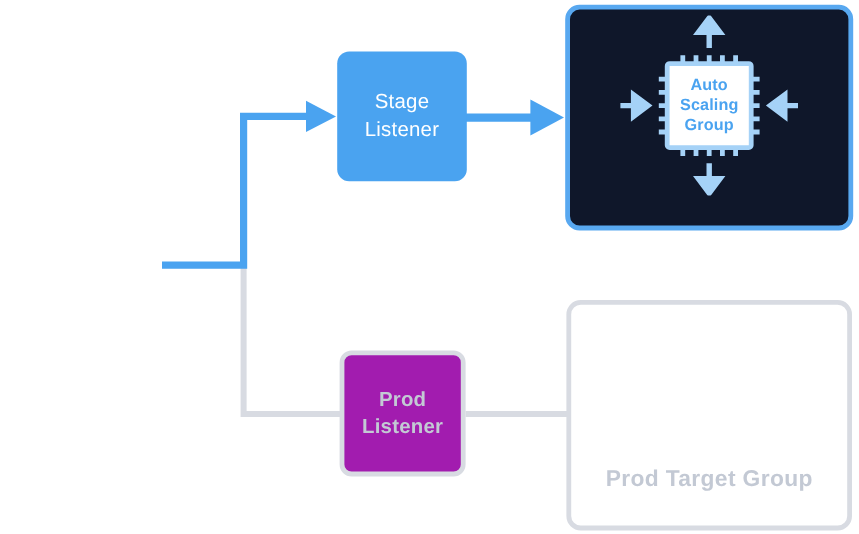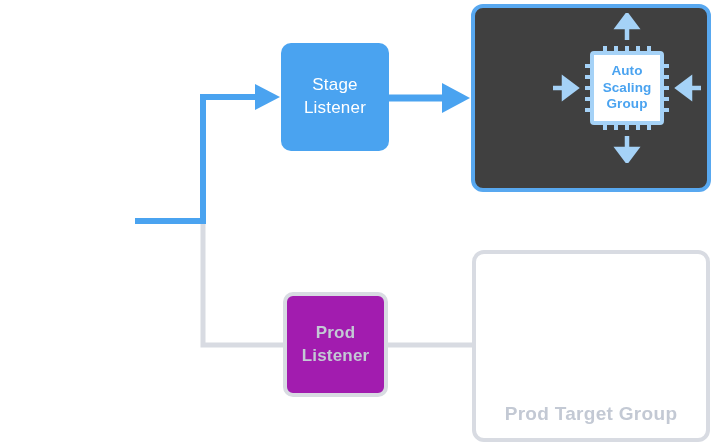--- a/index.html
+++ b/index.html
@@ -21,32 +21,31 @@
     background:#4AA3F0;border-radius:10px;
   }
   .sl-label{color:#ffffff;font-size:17px;font-weight:400;line-height:1.35;width:80px;letter-spacing:.2px;text-align:center;}
   .node-pl{
     left:283px;top:292px;width:105px;height:105px;
     background:#a21caf;border:4px solid #D8DBE2;border-radius:10px;
   }
   .pl-label{color:#C3C9D4;font-size:17px;font-weight:700;line-height:1.35;width:80px;letter-spacing:.2px;}
   .node-stg{
     left:471px;top:4px;width:240px;height:188px;
-    background:#404040;border:4px solid #58A8F0;border-radius:12px;
+    background:#0f172a;border:4px solid #58A8F0;border-radius:12px;
     justify-content:flex-start;
-    align-items:flex-end;
   }
   .node-ptg{
     left:472px;top:250px;width:238px;height:192px;
     background:#ffffff;border:4px solid #D8DBE2;border-radius:12px;
     justify-content:flex-end;
   }
   .tg-label{font-size:19px;font-weight:700;letter-spacing:.3px;}
   .stg-label{color:#4AA3F0;position:absolute;left:0;right:0;bottom:10px;}
-  .ptg-label{color:#C3C9D4;position:absolute;left:0;right:0;bottom:13px;}
+  .ptg-label{color:#C3C9D4;position:absolute;left:0;right:0;bottom:27px;}
   .asg-wrap{position:relative;width:160px;height:150px;margin-top:5px;}
   .asg-wrap svg{position:absolute;left:0;top:0;}
   .asg-label{
     position:absolute;left:45px;top:40px;width:70px;height:70px;
     display:flex;align-items:center;justify-content:center;
     color:#4AA3F0;font-size:13.5px;font-weight:700;line-height:1.22;letter-spacing:.1px;
   }
   .lb-icon{width:64px;height:64px;}
 </style>
 </head>

